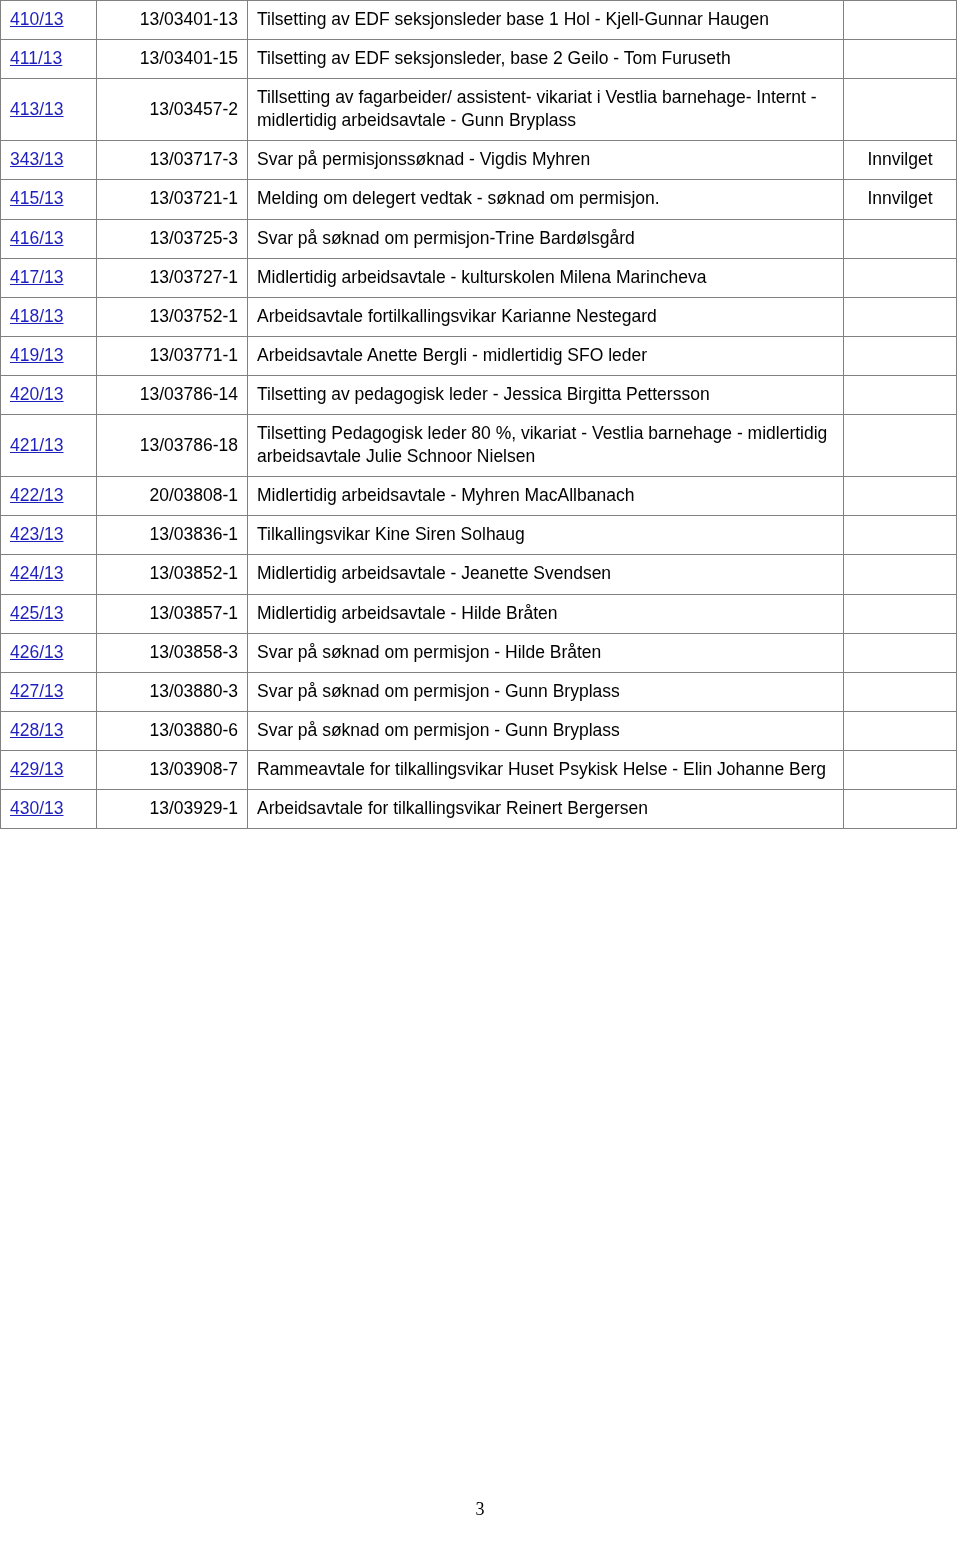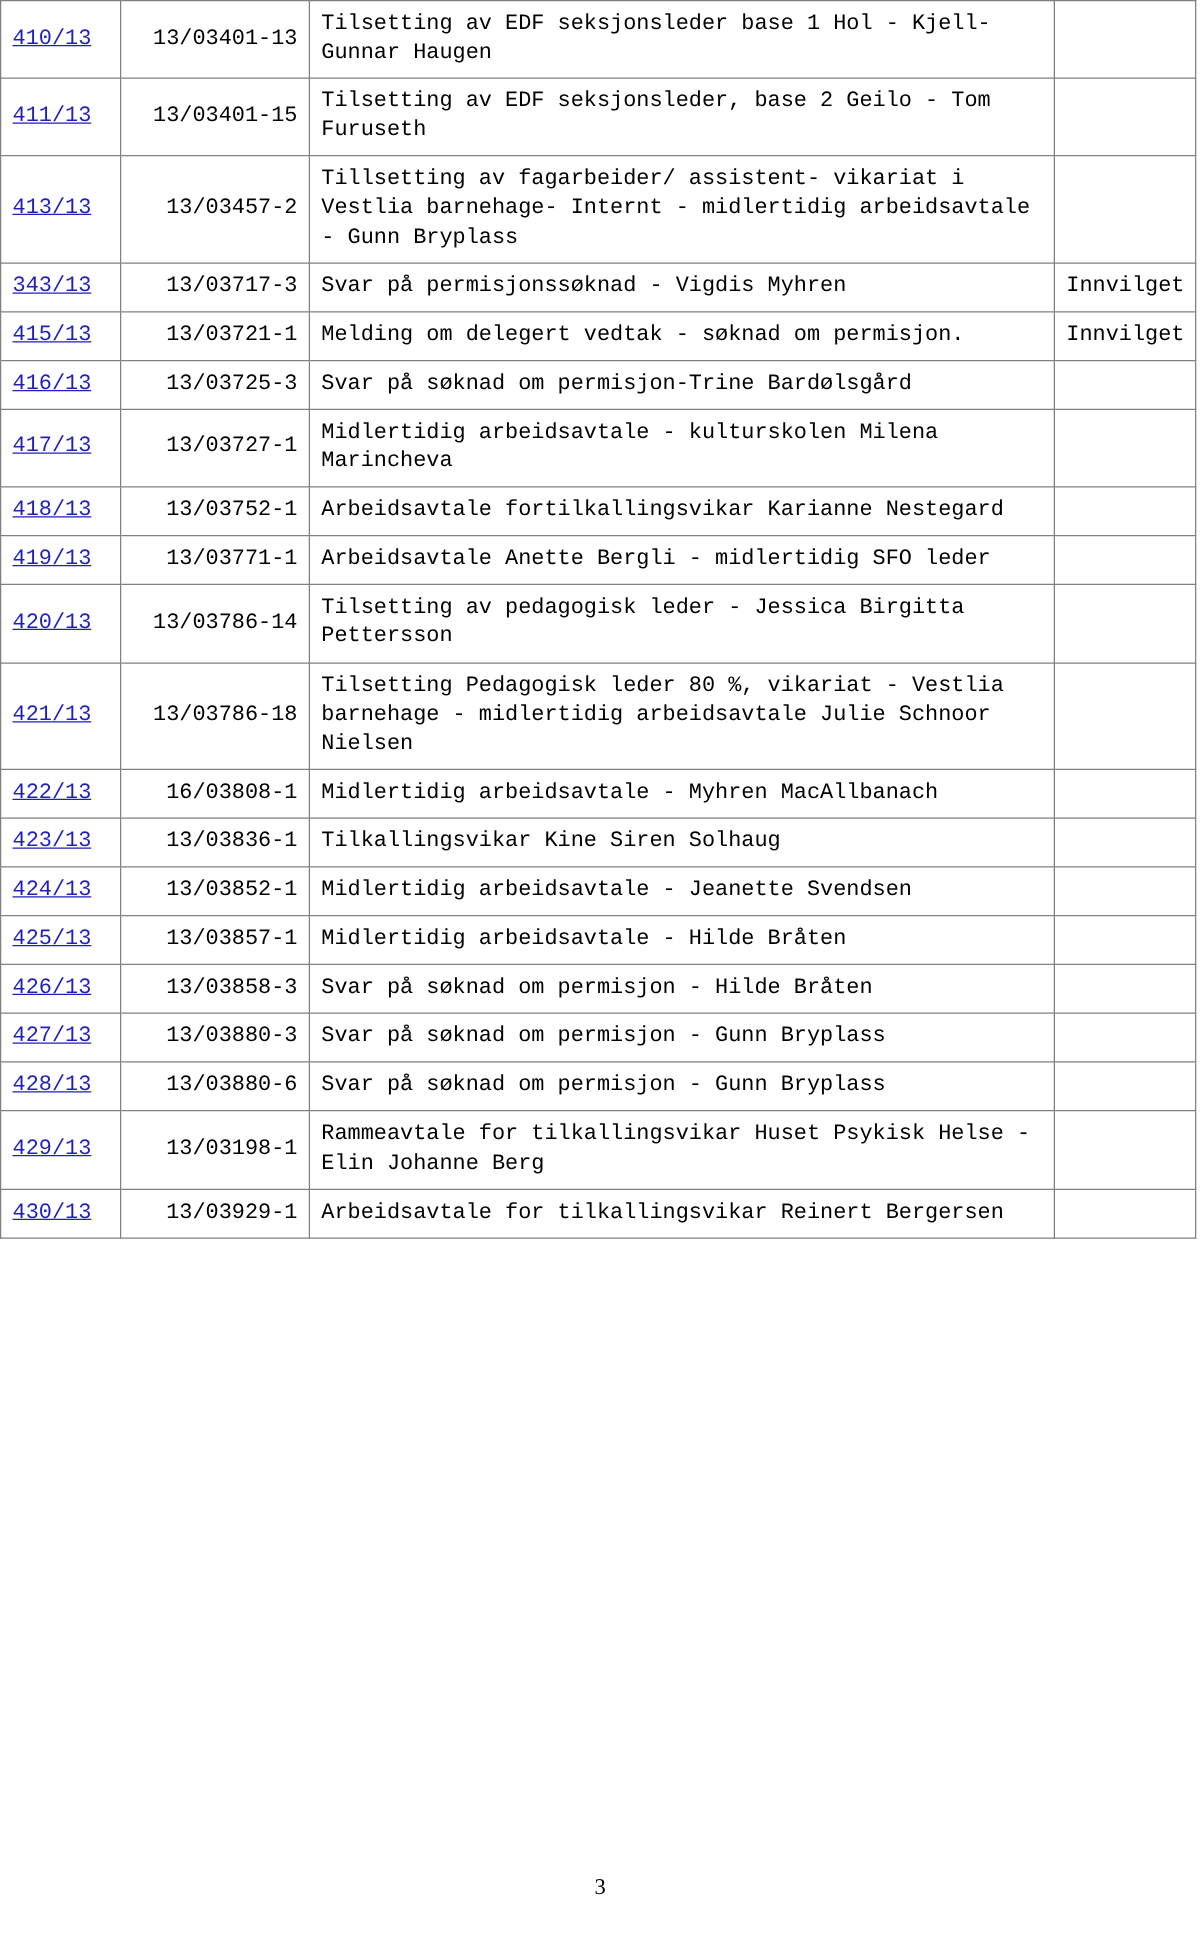--- a/index.html
+++ b/index.html
@@ -22,21 +22,20 @@
     position: relative;
     box-sizing: border-box;
   }
 
   table.decision-table {
     border-collapse: collapse;
     table-layout: fixed;
     width: 956px;
     margin: 0;
     border: none;
-    font-family: Liberation Mono, monospace;
   }
 
   table.decision-table td {
     border: 1px solid #808080;
     vertical-align: middle;
     padding: 7px 9px 8px 9px;
     font-size: 17.5px;
     line-height: 1.32;
     color: #000000;
     background: #ffffff;
@@ -163,21 +162,21 @@
           <td class="cell-status"></td>
         </tr>
         <tr>
           <td class="cell-case"><a class="case-link">421/13</a></td>
           <td class="cell-ref">13/03786-18</td>
           <td class="cell-title">Tilsetting Pedagogisk leder 80 %, vikariat - Vestlia barnehage - midlertidig arbeidsavtale Julie Schnoor Nielsen</td>
           <td class="cell-status"></td>
         </tr>
         <tr>
           <td class="cell-case"><a class="case-link">422/13</a></td>
-          <td class="cell-ref">16/03808-1</td>
+          <td class="cell-ref">20/03808-1</td>
           <td class="cell-title">Midlertidig arbeidsavtale - Myhren MacAllbanach</td>
           <td class="cell-status"></td>
         </tr>
         <tr>
           <td class="cell-case"><a class="case-link">423/13</a></td>
           <td class="cell-ref">13/03836-1</td>
           <td class="cell-title">Tilkallingsvikar Kine Siren Solhaug</td>
           <td class="cell-status"></td>
         </tr>
         <tr>
@@ -205,21 +204,21 @@
           <td class="cell-status"></td>
         </tr>
         <tr>
           <td class="cell-case"><a class="case-link">428/13</a></td>
           <td class="cell-ref">13/03880-6</td>
           <td class="cell-title">Svar på søknad om permisjon -   Gunn Bryplass</td>
           <td class="cell-status"></td>
         </tr>
         <tr>
           <td class="cell-case"><a class="case-link">429/13</a></td>
-          <td class="cell-ref">13/03198-1</td>
+          <td class="cell-ref">13/03908-7</td>
           <td class="cell-title">Rammeavtale for tilkallingsvikar Huset Psykisk Helse - Elin Johanne Berg</td>
           <td class="cell-status"></td>
         </tr>
         <tr>
           <td class="cell-case"><a class="case-link">430/13</a></td>
           <td class="cell-ref">13/03929-1</td>
           <td class="cell-title">Arbeidsavtale for tilkallingsvikar  Reinert Bergersen</td>
           <td class="cell-status"></td>
         </tr>
       </tbody>

